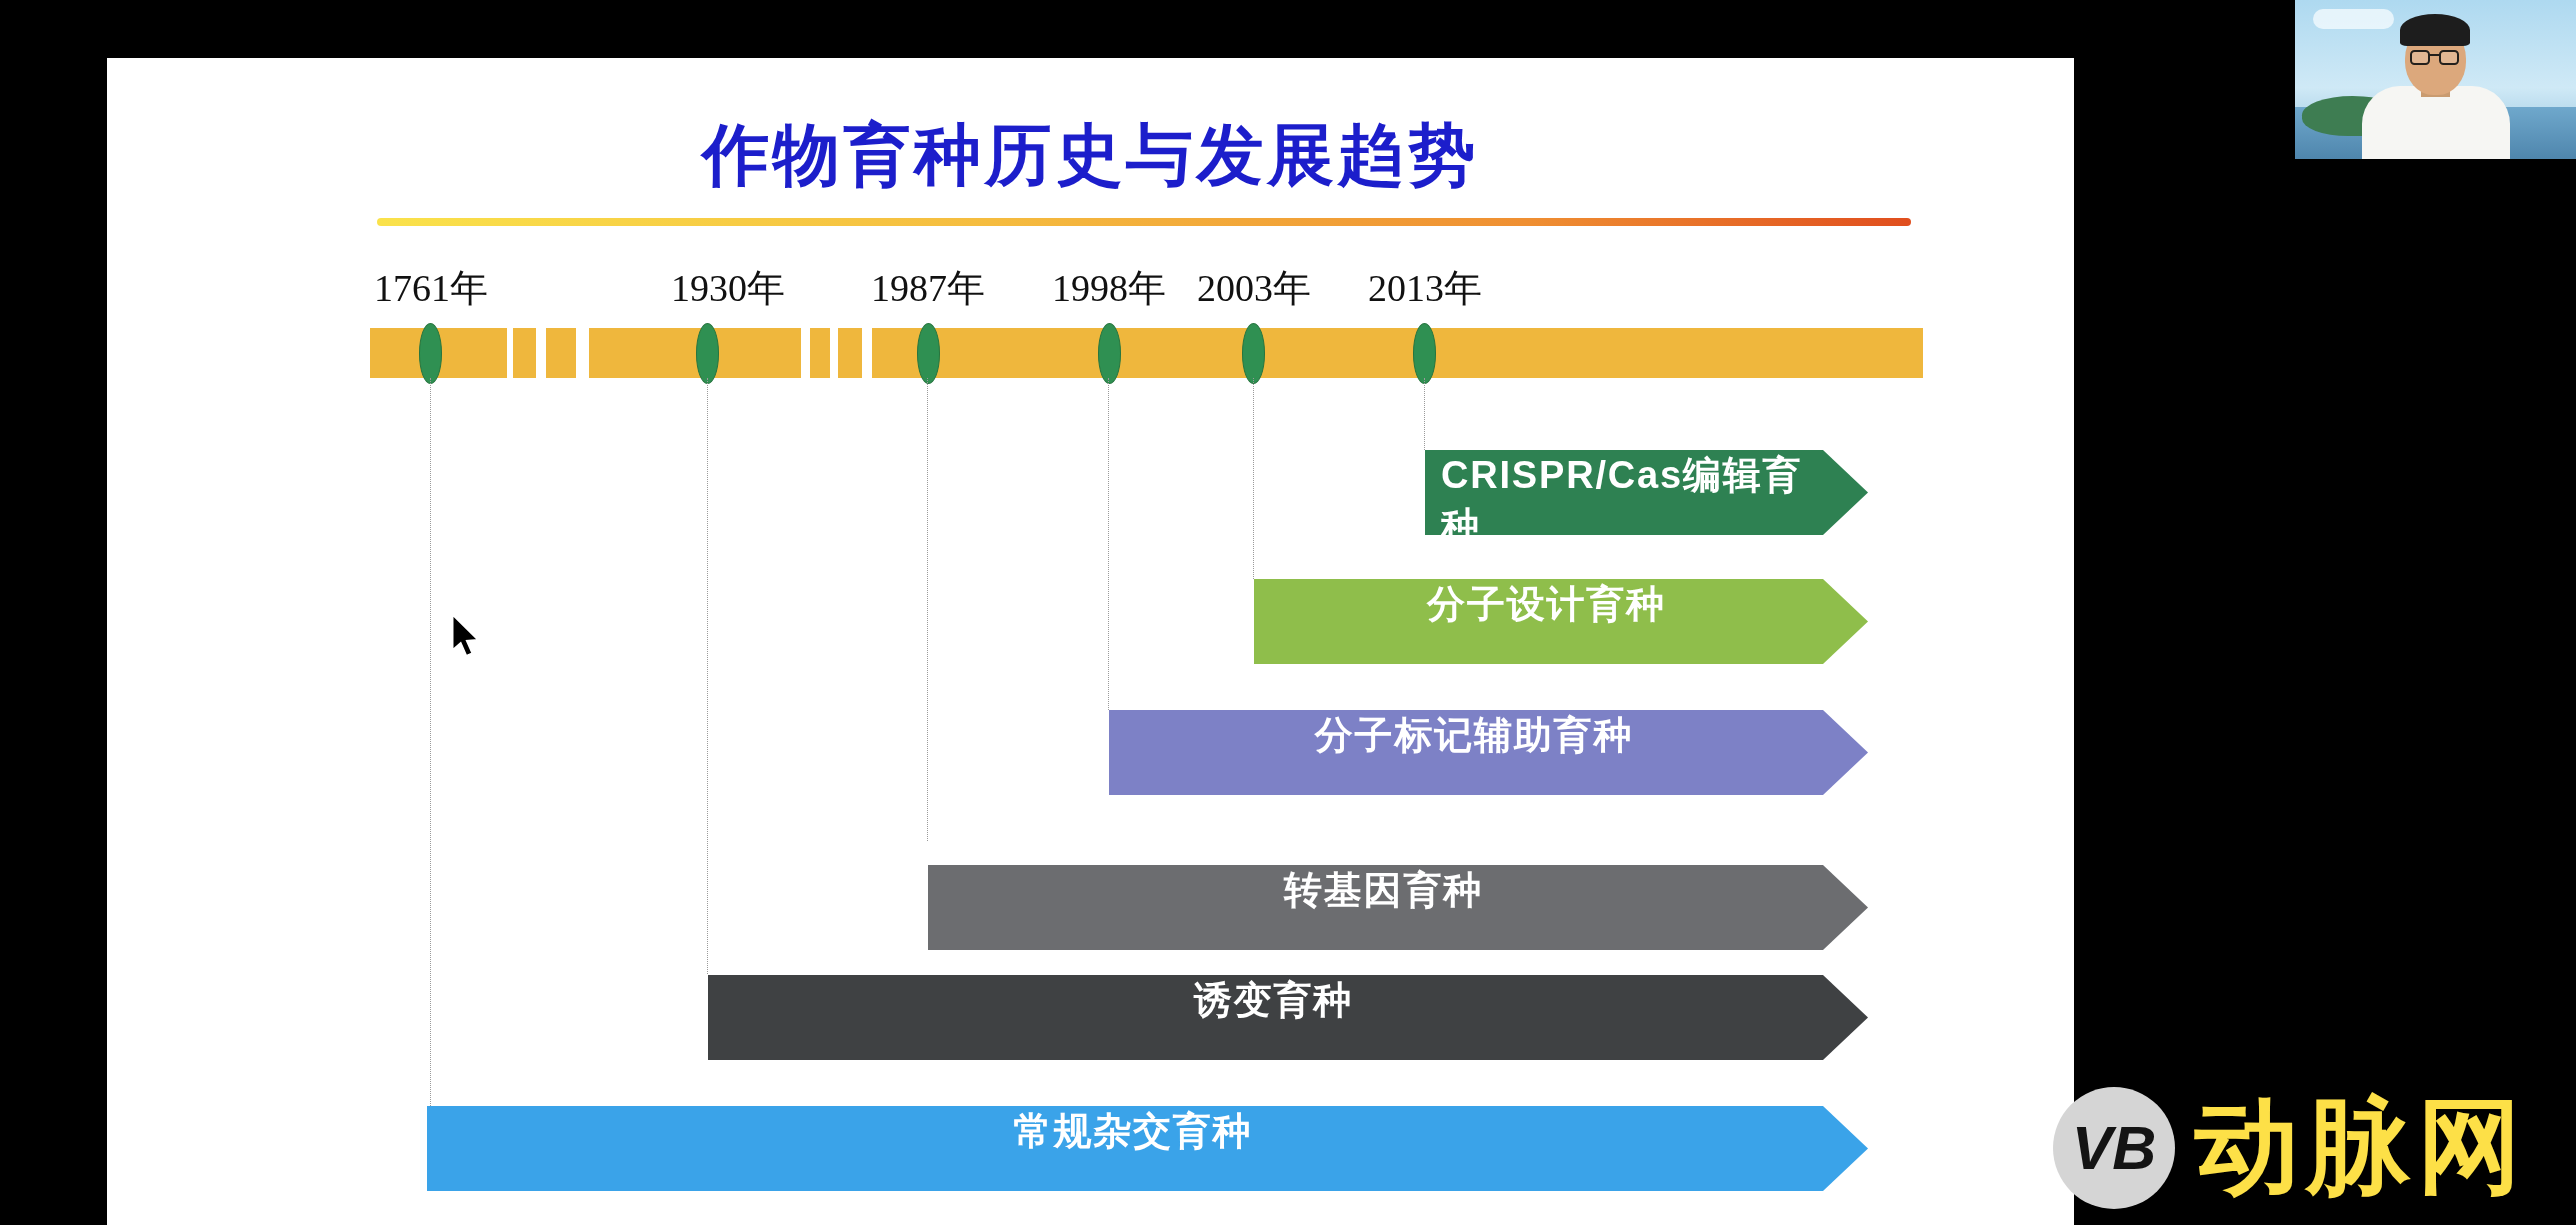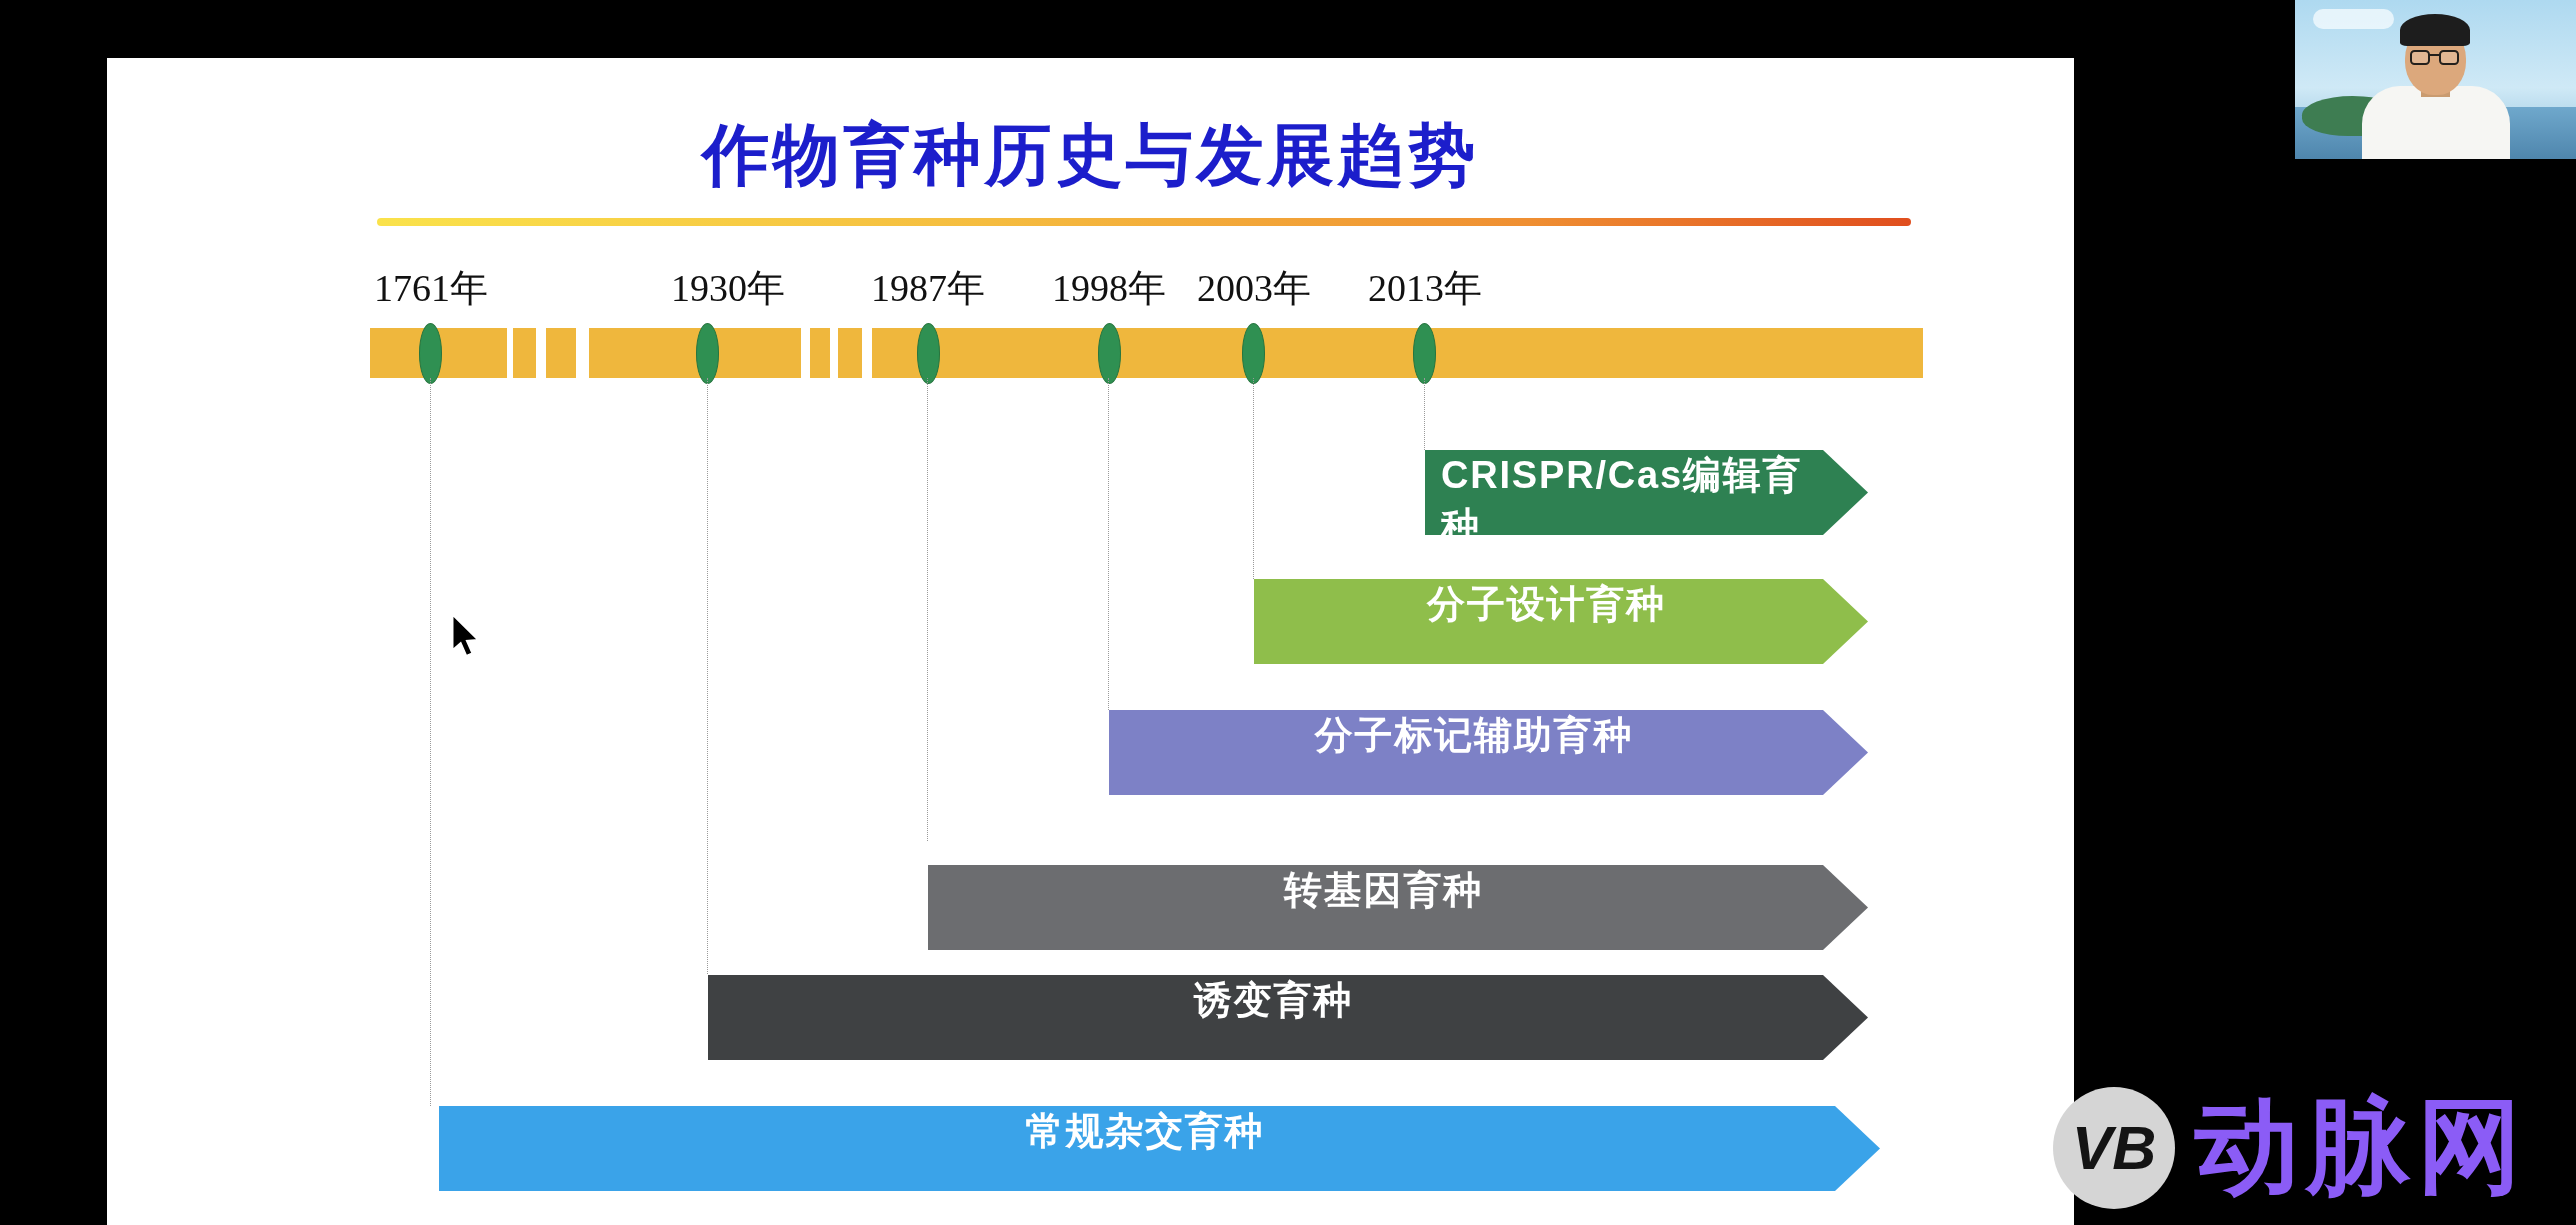--- a/index.html
+++ b/index.html
@@ -66,21 +66,21 @@
     display:flex;align-items:flex-start;justify-content:center;
     color:#fff;font-size:38px;font-weight:bold;letter-spacing:1.8px;
     clip-path:polygon(0 0, calc(100% - 45px) 0, 100% 50%, calc(100% - 45px) 100%, 0 100%);
     padding-right:45px;box-sizing:border-box;padding-left:16px;
   }
   .bar-0{left:1318px;top:392px;width:443px;background:#2e8152;}
   .bar-1{left:1147px;top:521px;width:614px;background:#8fbe4b;}
   .bar-2{left:1002px;top:652px;width:759px;background:#7d81c6;}
   .bar-3{left:821px;top:783px;width:940px;background:#6c6d70;margin-top:24px;}
   .bar-4{left:601px;top:917px;width:1160px;background:#3f4143;}
-  .bar-5{left:320px;top:1048px;width:1441px;background:#3aa3e9;margin-left:12px;}
+  .bar-5{left:320px;top:1048px;width:1441px;background:#3aa3e9;}
 
   
   .video{
     position:absolute;left:2295px;top:0;width:281px;height:159px;
     background:linear-gradient(180deg,#aed9f0 0%,#cfe9f6 55%,#8fc0dc 100%);
     overflow:hidden;
   }
   .scenery{position:absolute;bottom:0;left:0;width:100%;height:52px;
     background:linear-gradient(180deg,#6fa8cc,#4f86ad);}
   .island{position:absolute;bottom:23.4px;left:7.2px;width:106px;height:40px;
@@ -103,21 +103,21 @@
   .watermark{
     position:absolute;left:2053px;top:1085px;height:126px;
     display:flex;align-items:center;gap:20px;z-index:6;
   }
   .wm-logo{
     width:122px;height:122px;border-radius:50%;
     background:#d5d5d5;color:#141414;
     display:flex;align-items:center;justify-content:center;
     font-size:61px;font-weight:bold;font-style:italic;
   }
-  .wm-text{font-size:104px;font-weight:bold;color:#8b5cf6;letter-spacing:7.2px;}
+  .wm-text{font-size:104px;font-weight:bold;color:#fde047;letter-spacing:7.2px;}
 
   
   .cursor{position:absolute;left:450px;top:613px;z-index:9;}
 </style>
 </head>
 <body>
 
 <div class="slide">
 
   <div class="title">作物育种历史与发展趋势</div>

